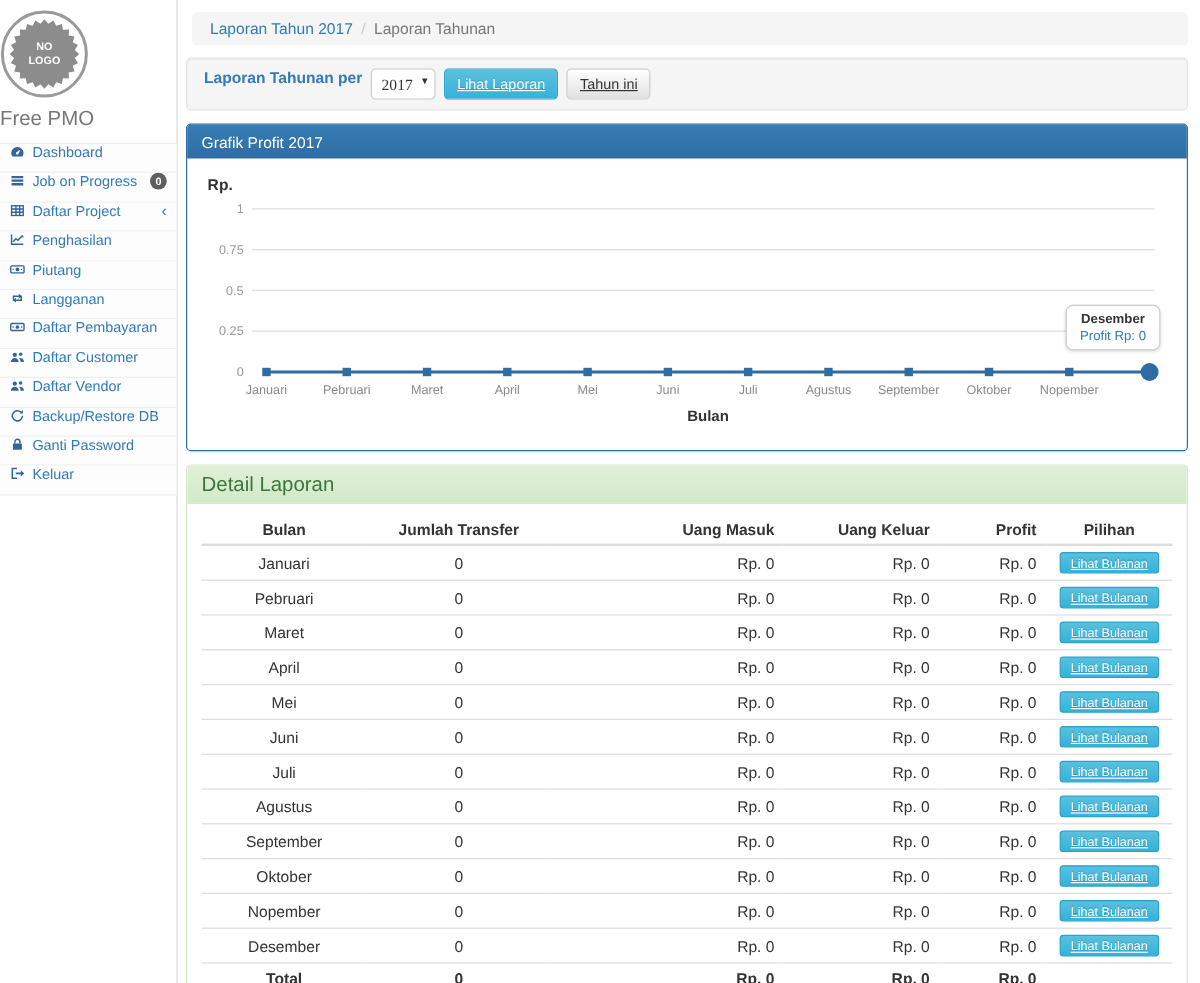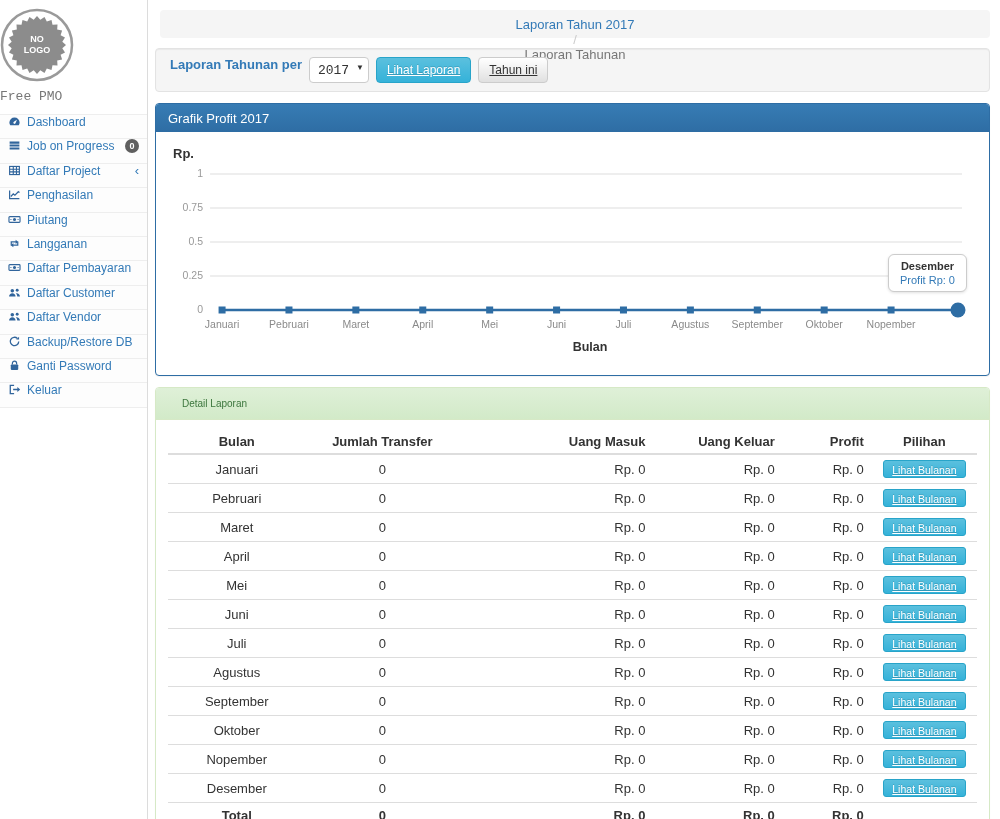--- a/index.html
+++ b/index.html
@@ -6,56 +6,56 @@
   html,body { width:1000px; }
   body {
     font-family: "Liberation Sans", sans-serif;
     font-size: 13px; color:#333; background:#fff;
   }
   .page { display:flex; min-height:787px; align-items:stretch; }
 
   
   .sidebar { width:148px; flex:0 0 148px; background:#fff; border-right:1px solid #dcdcdc; }
   .brand { text-align:left; padding:8px 0 10px; }
-  .brand-name { color:#777; font-size:13px; margin-top:4px;font-family:Liberation Mono, monospace; }
+  .brand-name { color:#777; font-size:17px; margin-top:4px; }
   .menu { border-top:1px solid #eee; }
   .menu-item {
     display:flex; align-items:flex-start; height:24.4px; padding:0 8px;
     border-bottom:1px solid #eee; color:#337ab7; font-size:12px; cursor:pointer;
     text-decoration:none; background:#fdfdfd;
   }
   .menu-item .mi-icon { width:14px; height:13px; margin-right:5px; flex:0 0 14px; color:#31659c; }
   .menu-item .mi-icon svg { width:13px; height:13px; display:block; }
   .mi-badge {
     margin-left:auto; background:#5f5f5f; color:#fff; font-size:9px; font-weight:bold;
     width:14px; height:14px; border-radius:50%; display:flex; align-items:center; justify-content:center;
   }
   .mi-chevron { margin-left:auto; color:#337ab7; font-size:13px; line-height:1; }
 
   
   .main { flex:1; padding:10px 10px 0 7px; }
   .breadcrumb {
     background:#f5f5f5; border-radius:4px; padding:7px 15px; margin:0 0 10px 5px;
-    font-size:13px; list-style:none; height:28px; display:flex; align-items:center;flex-direction:column;
+    font-size:13px; list-style:none; height:28px; display:flex; align-items:flex-end;
   }
   .breadcrumb a { color:#337ab7; text-decoration:none; }
   .breadcrumb .bc-sep { color:#ccc; padding:0 7px; }
   .breadcrumb .bc-active { color:#777; }
 
   .well {
     background:#f5f5f5; border:1px solid #e3e3e3; border-radius:4px;
     padding:8px 14px; margin:0 0 11px 0; display:flex; align-items:flex-start; gap:7px; height:44px;
     box-shadow:inset 0 1px 1px rgba(0,0,0,.05);
   }
   .toolbar-label { color:#337ab7; font-weight:bold; font-size:13px; }
   .select-wrap { position:relative; display:inline-block; }
   .select-wrap select {
     appearance:none; -webkit-appearance:none; -moz-appearance:none;
     border:1px solid #ccc; border-radius:4px; background:#fff; color:#333;
-    font-family:Liberation Mono, monospace; font-size:13px; padding:4px 18px 4px 8px; height:26px;
+    font-family:Liberation Serif, serif; font-size:13px; padding:4px 18px 4px 8px; height:26px;
   }
   .select-caret { position:absolute; right:5px; top:6px; font-size:8px; color:#333; pointer-events:none; }
   .btn {
     display:inline-block; border-radius:4px; font-size:12px; padding:4px 10px; height:26px;
     cursor:pointer; font-family:"Liberation Sans",sans-serif; line-height:1.4;text-decoration:underline;
   }
   .btn-info {
     color:#fff; background:linear-gradient(to bottom,#5bc0de 0,#35b2d9 100%);
     border:1px solid #28a4c9; text-shadow:0 -1px 0 rgba(0,0,0,.15);
   }
@@ -64,21 +64,21 @@
 
   .panel { border-radius:4px; margin-bottom:11px; background:#fff; box-shadow:0 1px 1px rgba(0,0,0,.05); }
   .panel-primary { border:1px solid #2e6da4; }
   .panel-primary > .panel-heading {
     background:linear-gradient(to bottom,#377cb4 0,#2e6da4 100%); color:#fff;
     padding:6px 12px; font-size:13px; border-radius:3px 3px 0 0; height:28px; display:flex; align-items:center;
   }
   .panel-success { border:1px solid #d6e9c6; }
   .panel-success > .panel-heading {
     background:linear-gradient(to bottom,#dff0d8 0,#d2eac8 100%); color:#3c763d;
-    padding:8px 26px; font-size:10px; border-radius:3px 3px 0 0; height:32px; display:flex; align-items:center;
+    padding:8px 12px; font-size:17px; border-radius:3px 3px 0 0; height:32px; display:flex; align-items:center;
     border-bottom:1px solid #d6e9c6;
   }
   .panel-body { padding:10px 12px 12px; position:relative; }
 
   
   .chart-body svg.chart { width:100%; height:221px; display:block; }
   .c-ylabel { font:bold 13px "Liberation Sans",sans-serif; fill:#333; }
   .c-grid { stroke:#ddd; stroke-width:1; }
   .c-tick { font:10.5px "Liberation Sans",sans-serif; fill:#999; }
   .c-month { font:10.5px "Liberation Sans",sans-serif; fill:#8a8a8a; }

